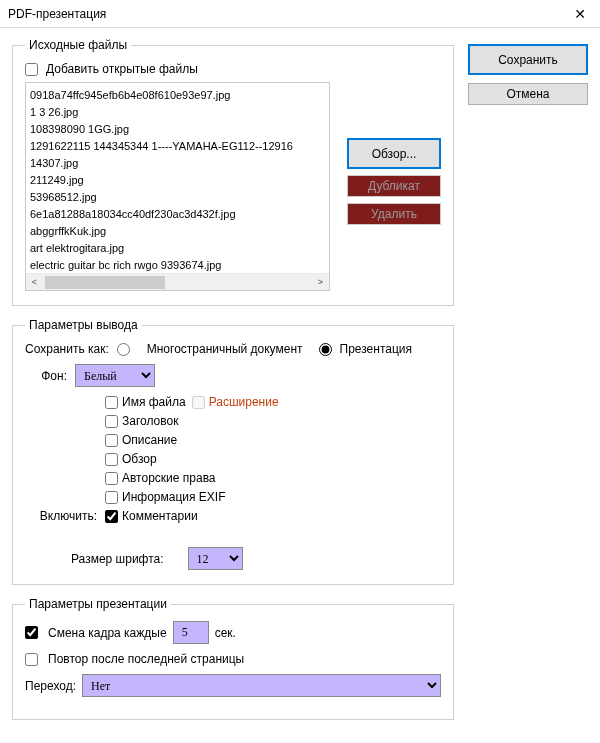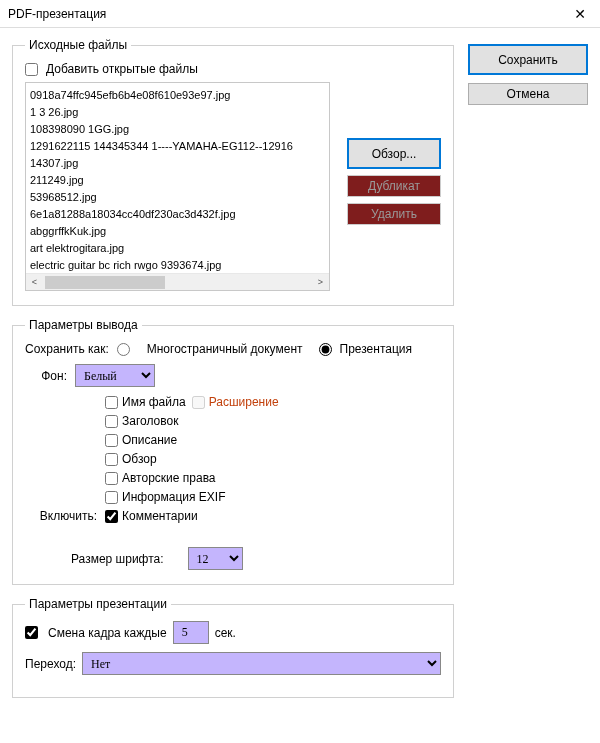--- a/index.html
+++ b/index.html
@@ -313,20 +313,24 @@
     <fieldset>
       <legend>Параметры презентации</legend>
 
       <div class="pres-row1">
         <input type="checkbox" checked="" style="">
         <span>Смена кадра каждые</span>
         <input type="text" style="width: 36px; text-align: left; padding-left: 8px;" value="5">
         <span>сек.</span>
       </div>
 
+      <div class="pres-row2">
+        <input type="checkbox" style="">
+        <span>Повтор после последней страницы</span>
+      </div>
 
       <div class="pres-row3">
         <span>Переход:</span>
         <select class="wide-select">
           <option>Нет</option>
         </select>
       </div>
     </fieldset>
 
   </div>

